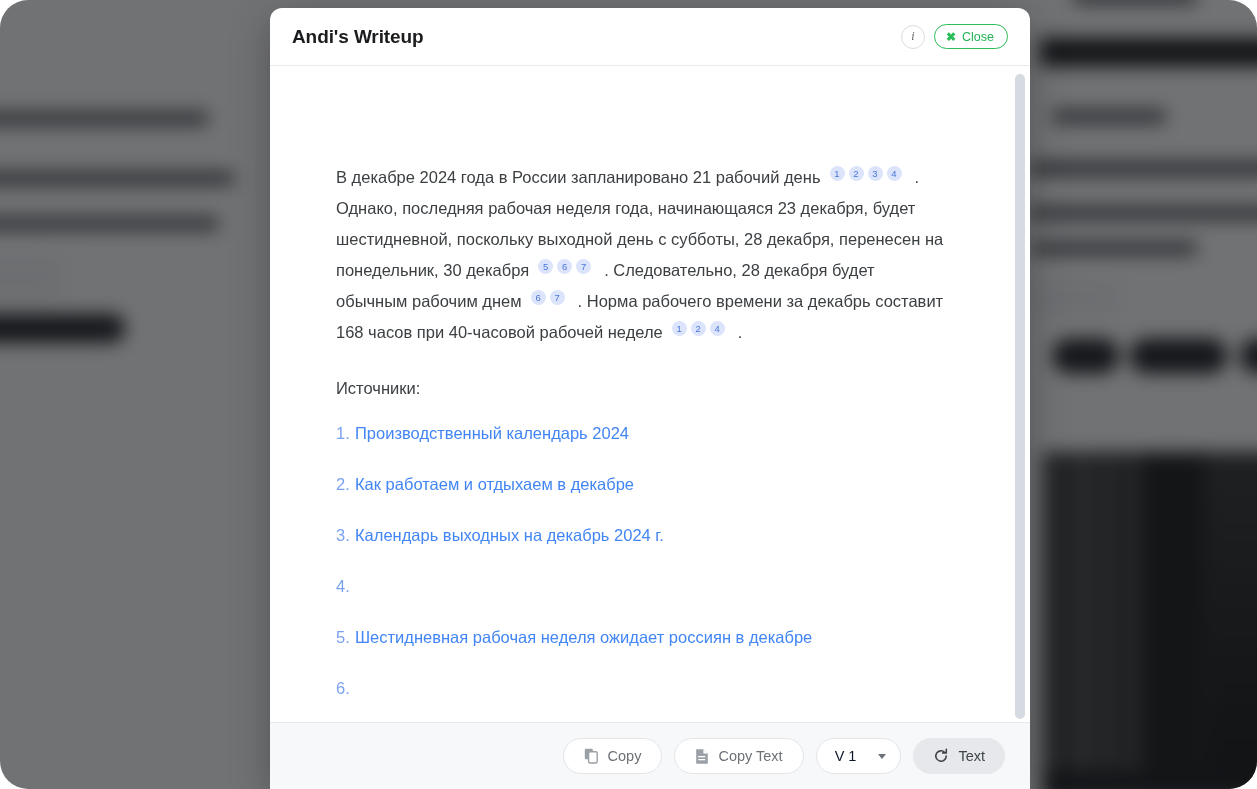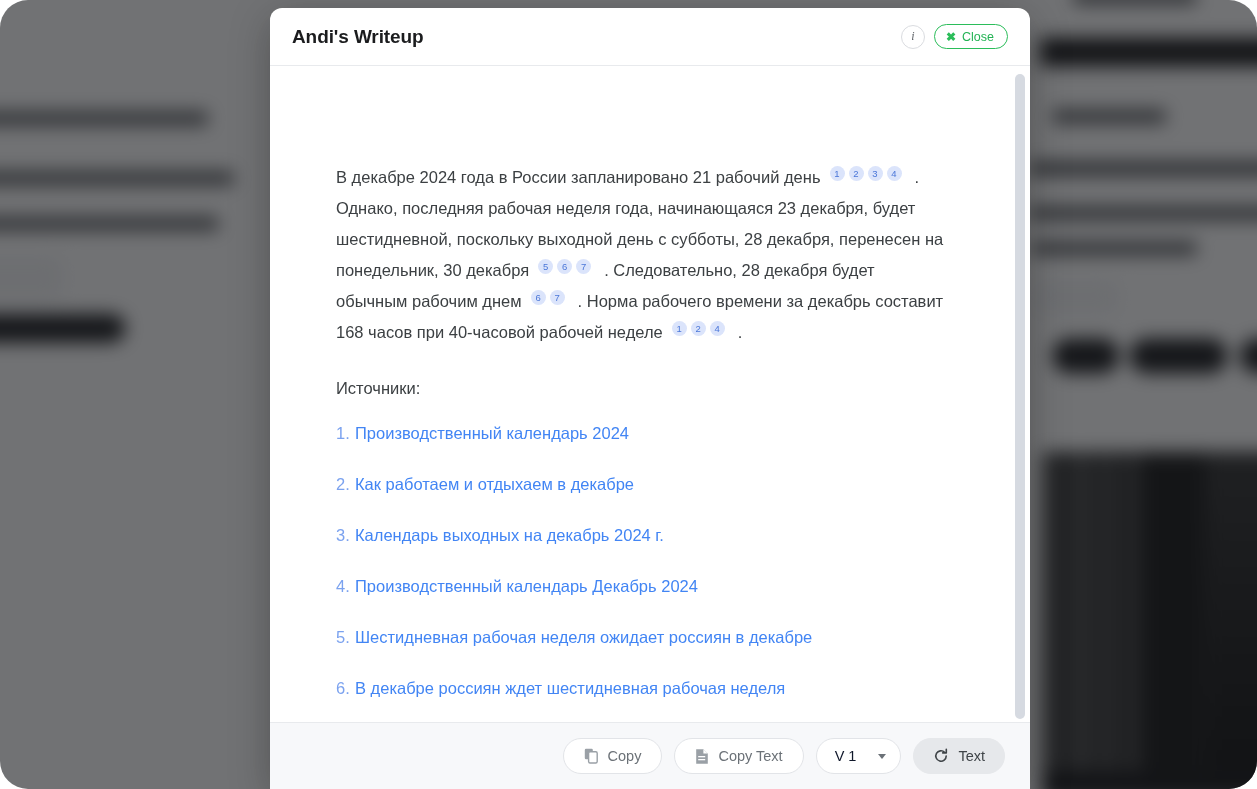--- a/index.html
+++ b/index.html
@@ -335,29 +335,27 @@
           <li class="src-item">
             <span class="src-num">2.</span>
             <a class="src-link">Как работаем и отдыхаем в декабре</a>
           </li>
           <li class="src-item">
             <span class="src-num">3.</span>
             <a class="src-link">Календарь выходных на декабрь 2024 г.</a>
           </li>
           <li class="src-item">
             <span class="src-num">4.</span>
-            <a class="src-link">Производственный календарь Декабрь 2024</a>
           </li>
           <li class="src-item">
             <span class="src-num">5.</span>
             <a class="src-link">Шестидневная рабочая неделя ожидает россиян в декабре</a>
           </li>
           <li class="src-item">
             <span class="src-num">6.</span>
-            <a class="src-link">В декабре россиян ждет шестидневная рабочая неделя</a>
           </li>
 
         </ol>
       </div>
 
       <div class="scrollbar-track">
         <div class="scrollbar-thumb"></div>
       </div>
     </div>
 

